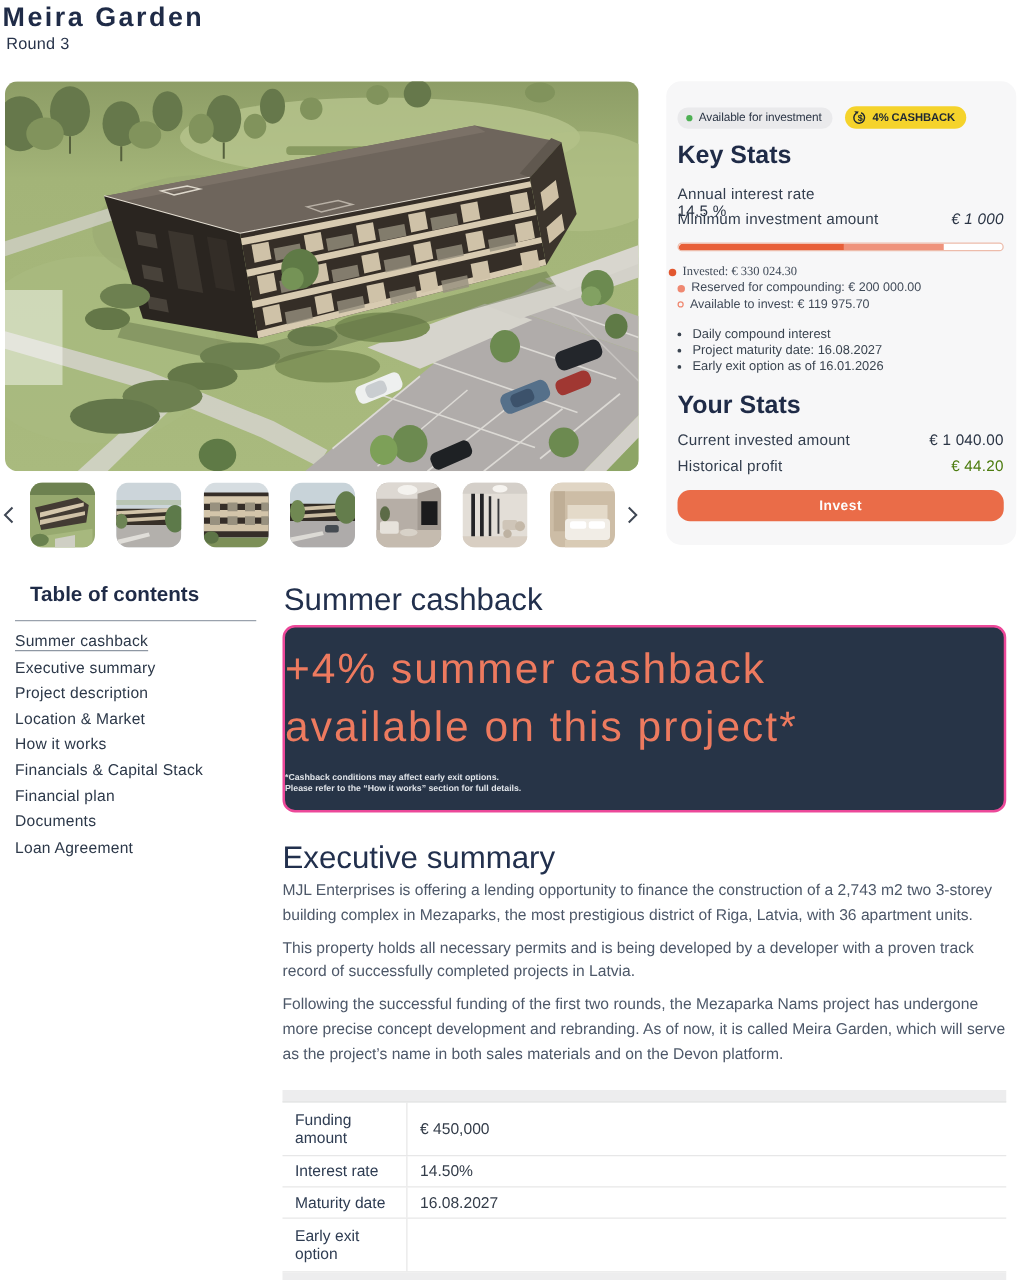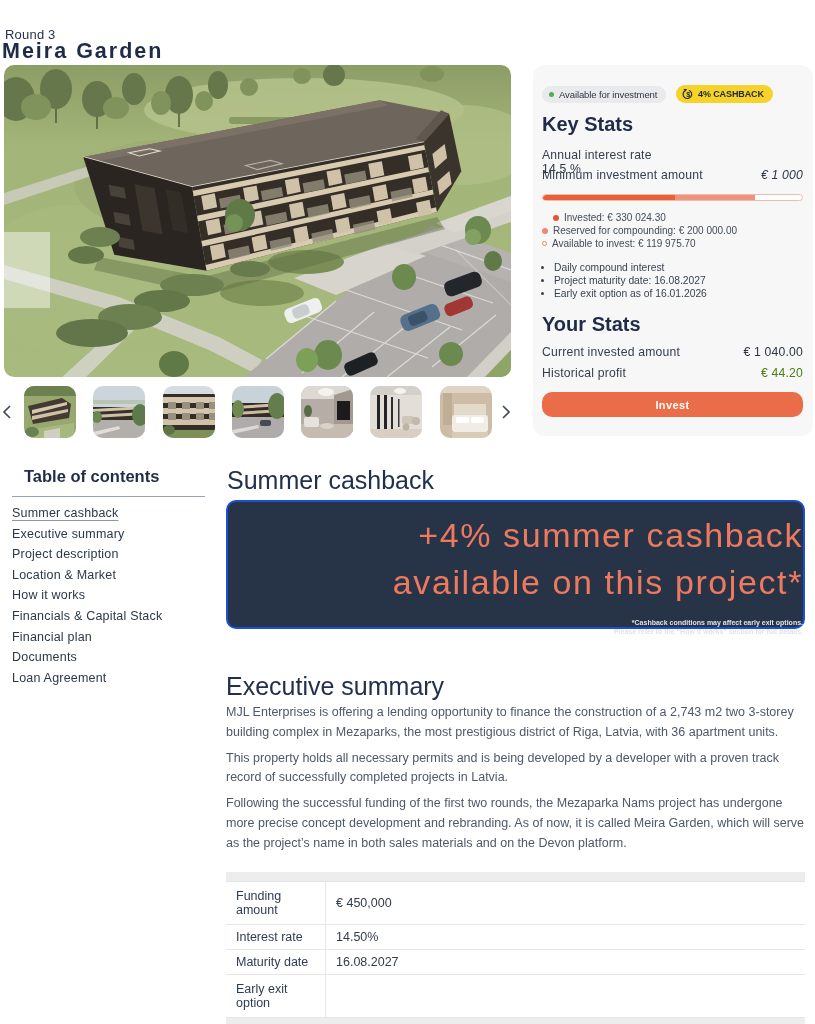--- a/index.html
+++ b/index.html
@@ -3,21 +3,21 @@
 <meta charset="utf-8">
 <style>
   * { margin:0; padding:0; box-sizing:border-box; }
   html,body { width:815px; height:1024px; background:#ffffff; overflow:hidden;
     font-family:"Liberation Sans", sans-serif; position:relative; }
   .abs { position:absolute; }
 </style>
 </head>
 <body>
 
-<div class="abs" style="left:2px; top:2px; font-size:21.5px; font-weight:700; letter-spacing:2px; color:#1f2b47; line-height:25px;margin-top:37px;">Meira Garden</div>
+<div class="abs" style="left:2px; top:2px; font-size:21.5px; font-weight:700; letter-spacing:2px; color:#1f2b47; line-height:25px;">Meira Garden</div>
 
 <div class="abs" style="left:5px; top:27px; font-size:13px; letter-spacing:0.2px; color:#27334a;">Round 3</div>
 
 <div class="abs" style="left:4px; top:65px; width:507px; height:312px; border-radius:10px; overflow:hidden;">
 <svg width="507" height="312" viewBox="0 0 507 312">
 
   <defs>
     <linearGradient id="lawn" x1="0" y1="0" x2="0" y2="1">
       <stop offset="0" stop-color="#8d9d66"></stop>
       <stop offset="0.25" stop-color="#a3b478"></stop>
@@ -337,21 +337,21 @@
   <div class="abs" style="left:9px; top:103px; width:261px; display:flex; justify-content:space-between; font-size:12.2px; letter-spacing:0.2px; color:#333e4e;">
     <span>Minimum investment amount</span>
       <span style="color:#2b3545;font-style:italic;">€ 1 000</span>
     </div>
 
   <div class="abs" style="left:9px; top:129px; width:261px; height:7px; border-radius:4px; background:#ffffff; border:1px solid #edbcab; overflow:hidden;">
     <div style="position:absolute; left:0; top:0; height:7px; width:212px; background:#ef937c; border-radius:4px 0 0 4px;"></div>
     <div style="position:absolute; left:0; top:0; height:7px; width:132px; background:#e85f38; border-radius:4px 0 0 4px;"></div>
   </div>
 
-  <div class="abs" style="left:20px; top:147px; font-size:10px; color:#414b59; display:flex; align-items:center;"><span style="width:6px;height:6px;border-radius:50%;background:#e2572f;margin-right:5px;"></span>Invested: € 330 024.30</div>
+  <div class="abs" style="left:2px; top:147px; font-size:10px; color:#414b59; display:flex; align-items:center;font-family:Liberation Serif, serif;"><span style="width:6px;height:6px;border-radius:50%;background:#e2572f;margin-right:5px;"></span>Invested: € 330 024.30</div>
 
   <div class="abs" style="left:9px; top:160px; font-size:10px; color:#414b59; display:flex; align-items:center;"><span style="width:6px;height:6px;border-radius:50%;background:#ef8871;margin-right:5px;"></span>Reserved for compounding: € 200 000.00</div>
 
   <div class="abs" style="left:9px; top:173px; font-size:10px; color:#414b59; display:flex; align-items:center;"><span style="width:5px;height:5px;border-radius:50%;background:#f7f7f8;border:1px solid #ef8871;margin-right:5px;"></span>Available to invest: € 119 975.70</div>
 
   <ul class="abs" style="left:21px; top:196px; font-size:10.3px; color:#39434f; line-height:13px; list-style:disc;">
     <li>Daily compound interest</li>
     <li>Project maturity date: 16.08.2027</li>
     <li>Early exit option as of 16.01.2026</li>
   </ul>
@@ -382,21 +382,21 @@
   <div>Location &amp; Market</div>
   <div>How it works</div>
   <div>Financials &amp; Capital Stack</div>
   <div>Financial plan</div>
   <div>Documents</div>
   <div>Loan Agreement</div>
 </div>
 
 <div class="abs" style="left:227px; top:465px; font-size:25px; color:#22304d; letter-spacing:0px; line-height:31px;">Summer cashback</div>
 
-<div class="abs" style="left:226px; top:500px; width:579px; height:129px; background:#273447; border:2px solid #1d4ed8; border-radius:10px; text-align:right;">
+<div class="abs" style="left:226px; top:500px; width:579px; height:150px; background:#273447; border:2px solid #ec4899; border-radius:10px; text-align:left;">
 
   <div style="margin-top:10px; font-size:34px; line-height:47px; color:#ed7a5f; letter-spacing:1.6px;">+4% summer cashback<br>available on this project*</div>
 
   <div style="margin-top:12px; font-size:7px; font-weight:700; line-height:9px; color:#dfe3e8;">*Cashback conditions may affect early exit options.<br>Please refer to the “How it works” section for full details.</div>
 </div>
 
 <div class="abs" style="left:226px; top:671px; font-size:25px; color:#22304d; letter-spacing:0px; line-height:31px;">Executive summary</div>
 
 <div class="abs" style="left:226px; top:703px; width:579px; font-size:12.5px; color:#4d5869; line-height:19.6px; letter-spacing:0px;">
 

